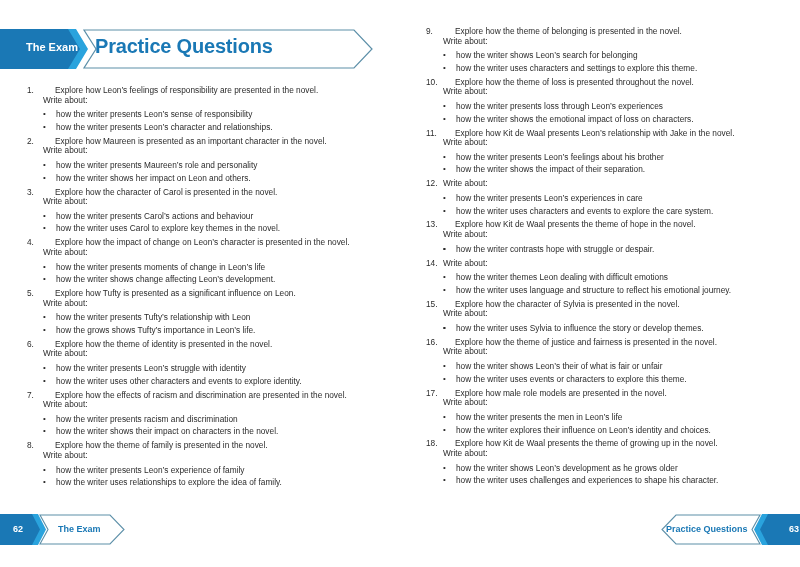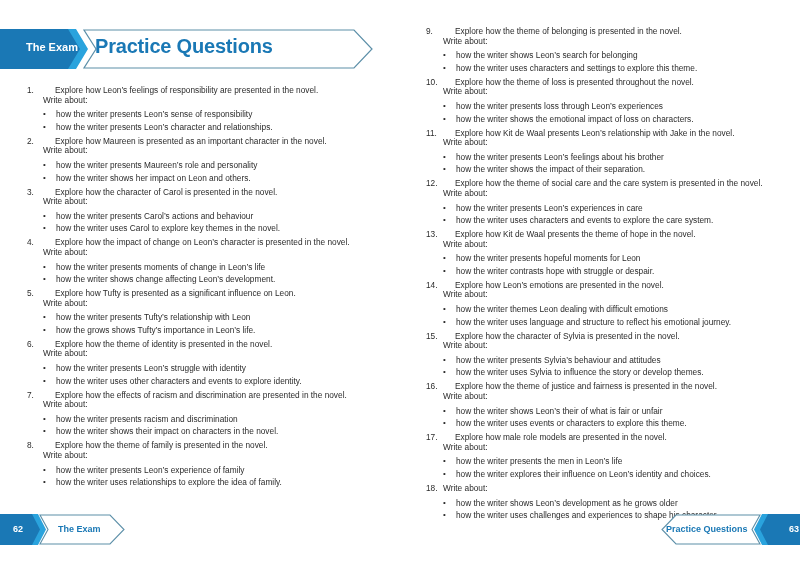--- a/index.html
+++ b/index.html
@@ -165,51 +165,49 @@
           <span class="q-num">11.</span>
           <span class="q-text">Explore how Kit de Waal presents Leon’s relationship with Jake in the novel.</span>
           <span class="q-write">Write about:</span>
         <ul class="bullets">
           <li class="bullet"><span class="bullet-dot">•</span><span>how the writer presents Leon’s feelings about his brother</span></li>
           <li class="bullet"><span class="bullet-dot">•</span><span>how the writer shows the impact of their separation.</span></li>
         </ul>
       </li>
       <li class="q">
           <span class="q-num">12.</span>
-          <span class="q-text">Explore how the theme of social care and the care system is presented in the novel.</span>
           <span class="q-write">Write about:</span>
         <ul class="bullets">
           <li class="bullet"><span class="bullet-dot">•</span><span>how the writer presents Leon’s experiences in care</span></li>
           <li class="bullet"><span class="bullet-dot">•</span><span>how the writer uses characters and events to explore the care system.</span></li>
         </ul>
       </li>
       <li class="q">
           <span class="q-num">13.</span>
           <span class="q-text">Explore how Kit de Waal presents the theme of hope in the novel.</span>
           <span class="q-write">Write about:</span>
         <ul class="bullets">
-          <li class="bullet"><span class="bullet-dot">•</span><span>how the writer presents hopeful moments for Leon</span></li>
+          <li class="bullet"><span class="bullet-dot">•</span></li>
           <li class="bullet"><span class="bullet-dot">•</span><span>how the writer contrasts hope with struggle or despair.</span></li>
         </ul>
       </li>
       <li class="q">
           <span class="q-num">14.</span>
-          <span class="q-text">Explore how Leon’s emotions are presented in the novel.</span>
           <span class="q-write">Write about:</span>
         <ul class="bullets">
           <li class="bullet"><span class="bullet-dot">•</span><span>how the writer themes Leon dealing with difficult emotions</span></li>
           <li class="bullet"><span class="bullet-dot">•</span><span>how the writer uses language and structure to reflect his emotional journey.</span></li>
         </ul>
       </li>
       <li class="q">
           <span class="q-num">15.</span>
           <span class="q-text">Explore how the character of Sylvia is presented in the novel.</span>
           <span class="q-write">Write about:</span>
         <ul class="bullets">
-          <li class="bullet"><span class="bullet-dot">•</span><span>how the writer presents Sylvia’s behaviour and attitudes</span></li>
+          <li class="bullet"><span class="bullet-dot">•</span></li>
           <li class="bullet"><span class="bullet-dot">•</span><span>how the writer uses Sylvia to influence the story or develop themes.</span></li>
         </ul>
       </li>
       <li class="q">
           <span class="q-num">16.</span>
           <span class="q-text">Explore how the theme of justice and fairness is presented in the novel.</span>
           <span class="q-write">Write about:</span>
         <ul class="bullets">
           <li class="bullet"><span class="bullet-dot">•</span><span>how the writer shows Leon’s their of what is fair or unfair</span></li>
           <li class="bullet"><span class="bullet-dot">•</span><span>how the writer uses events or characters to explore this theme.</span></li>
@@ -219,20 +217,21 @@
           <span class="q-num">17.</span>
           <span class="q-text">Explore how male role models are presented in the novel.</span>
           <span class="q-write">Write about:</span>
         <ul class="bullets">
           <li class="bullet"><span class="bullet-dot">•</span><span>how the writer presents the men in Leon’s life</span></li>
           <li class="bullet"><span class="bullet-dot">•</span><span>how the writer explores their influence on Leon’s identity and choices.</span></li>
         </ul>
       </li>
       <li class="q">
           <span class="q-num">18.</span>
+          <span class="q-text">Explore how Kit de Waal presents the theme of growing up in the novel.</span>
           <span class="q-write">Write about:</span>
         <ul class="bullets">
           <li class="bullet"><span class="bullet-dot">•</span><span>how the writer shows Leon’s development as he grows older</span></li>
           <li class="bullet"><span class="bullet-dot">•</span><span>how the writer uses challenges and experiences to shape his character.</span></li>
         </ul>
       </li>
     </ol>
 
     <div class="footer footer-right" style="left:220px;">
       <svg width="180" height="31" viewBox="0 0 180 31">

